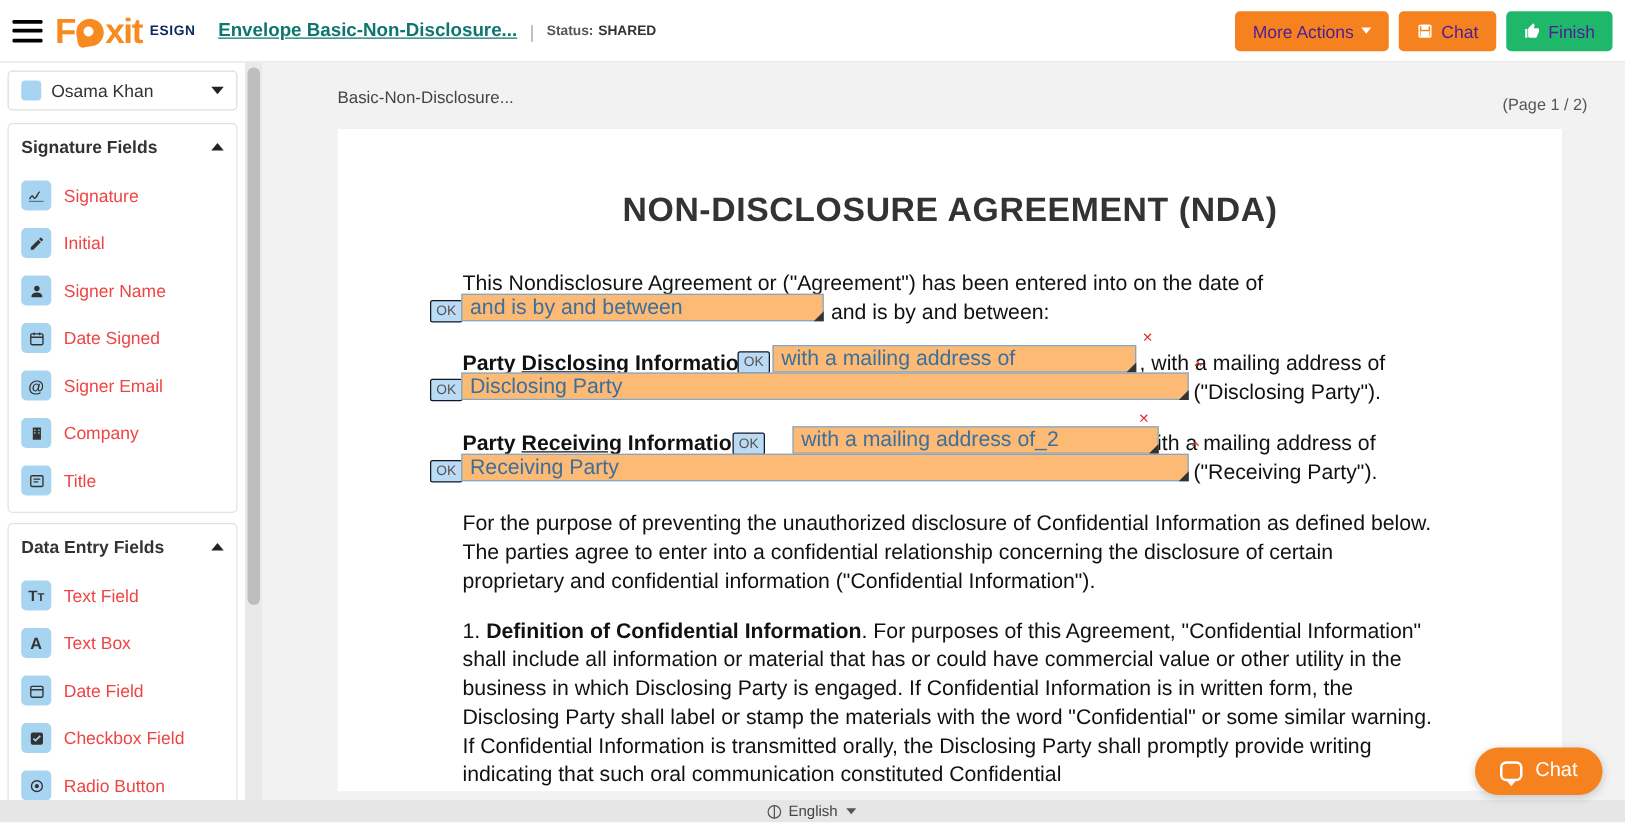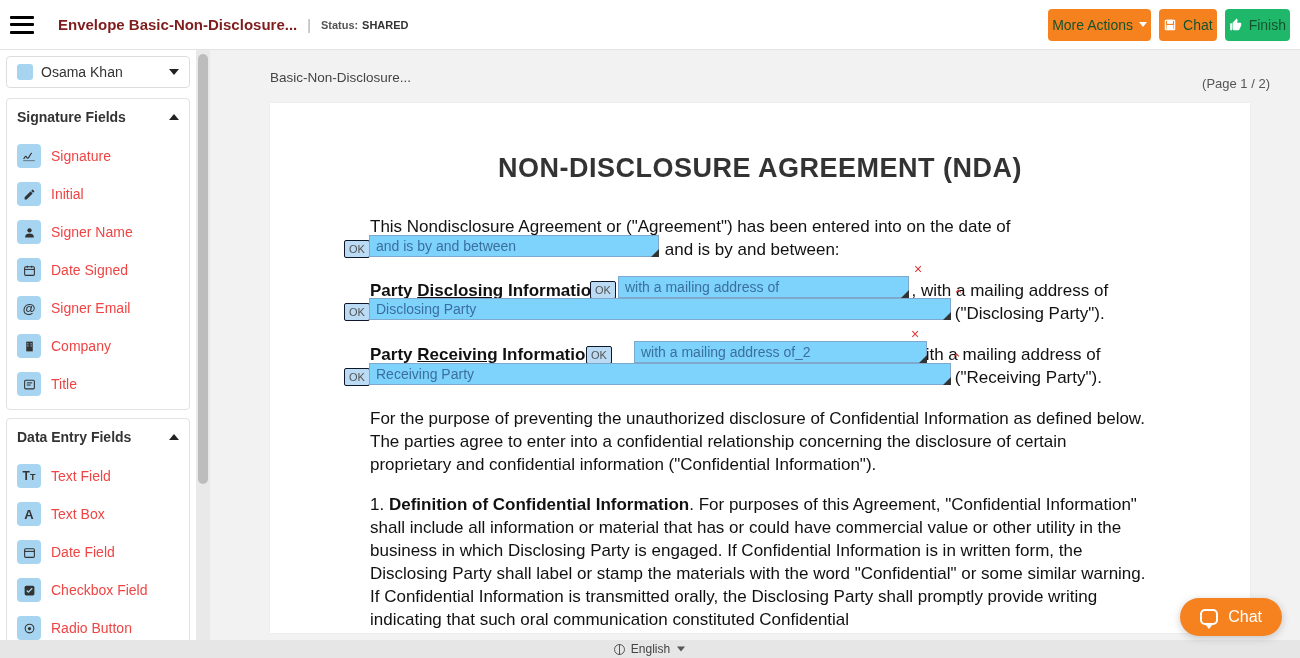--- a/index.html
+++ b/index.html
@@ -7,26 +7,26 @@
 
   
   .header { height: 50px; display: flex; align-items: center; padding: 0 10px; border-bottom: 1px solid #e3e3e3; background:#fff;}
   .hamburger { width: 24px; height: 18px; cursor: pointer; display:flex; flex-direction:column; justify-content:space-between; margin-right:6px;}
   .hamburger div { height: 3px; background: #000; border-radius:1px;}
   .logo { display:flex; align-items:center; margin-left:4px;}
   .logo-text { font-size: 28px; font-weight: 700; color: #f78b1f; letter-spacing:-1px;}
   .logo-text .o { display:inline-block; width:22px; height:22px; background:#f78b1f; border-radius:11px 11px 11px 4px; transform:rotate(-10deg); position:relative; top:3px; margin:0 1px;}
   .logo-text .o::after{content:""; position:absolute; width:8px; height:8px; background:#fff; border-radius:50%; top:6px; left:6px;}
   .esign { font-size: 11px; font-weight: 800; color: #0b2a63; margin-left: 6px; letter-spacing:0.5px;}
-  .envelope-title { margin-left: 18px; font-size: 15px; font-weight: 600; color:#7f1d1d;}
+  .envelope-title { margin-left: 18px; font-size: 15px; font-weight: 600; color:#0f766e;text-decoration:underline;}
   .divider-v { margin: 0 10px; color: #aaa; }
   .status-label { font-size: 11px; font-weight:600; color:#555;}
   .status-val { font-size:11px; font-weight:700; color:#333;}
   .header-spacer { flex:1; }
-  .btn { border:none; padding: 8px 4px; border-radius:4px; font-size:14px; font-weight:500; cursor:pointer; color:#14532d; display:inline-flex; align-items:center; gap:6px;}
+  .btn { border:none; padding: 8px 14px; border-radius:4px; font-size:14px; font-weight:500; cursor:pointer; color:#4c1d95; display:inline-flex; align-items:center; gap:6px;}
   .btn-orange { background:#f5821f;}
   .btn-green { background:#1fb86a;}
   .btn + .btn { margin-left:8px;}
   .caret-down { width:0;height:0;border-left:4px solid transparent;border-right:4px solid transparent;border-top:5px solid #fff; display:inline-block;}
 
   
   .body-wrap { height: 590px; display:flex; background:#f2f2f2;}
   .sidebar { width: 196px; background:#fff; padding:6px; overflow-y:auto;}
   .signer-pill { border:1px solid #ddd; border-radius:4px; display:flex; align-items:center; padding:7px 10px; margin-bottom:10px; cursor:pointer;}
   .signer-swatch { width:16px; height:16px; background:#a7d5f1; border-radius:3px; margin-right:8px;}
@@ -50,21 +50,21 @@
   .canvas-area { flex:1; background:#f2f2f2; position:relative; overflow:hidden;}
   .canvas-head { display:flex; align-items:center; padding:14px 30px 6px 60px; font-size:13.5px; color:#444;}
   .canvas-head .page-ind { margin-left:auto; font-size:13px; color:#555;margin-top:12px;}
   .page { background:#fff; margin:6px 50px 0 60px; height:530px; position:relative; padding: 50px 100px 20px 100px; font-family: Arial, Helvetica, sans-serif; box-shadow: 0 0 2px rgba(0,0,0,0.05);}
   .doc-title { text-align:center; font-size:27px; font-weight:800; letter-spacing:0.5px; margin-bottom:32px;}
   .doc p { font-size:17px; line-height:1.35; color:#111; margin-bottom:18px;}
   .sect { font-weight:700;}
   .und { text-decoration: underline;}
 
   
-  .ovl { position:absolute; background:#7dd3fc; border:1px solid #7fa9cc; font-size:14px; color:#3b6f9e; display:flex; align-items:center; padding-left:6px;}
+  .ovl { position:absolute; background:#fdba74; border:1px solid #7fa9cc; font-size:17px; color:#3b6f9e; display:flex; align-items:center; padding-left:6px;}
   .ovl .corner { position:absolute; right:-1px; bottom:-1px; width:0;height:0; border-left:8px solid transparent; border-bottom:8px solid #333;}
   .badge-ok { position:absolute; background:#bbdaf3; font-size:11px; color:#555; padding:2px 4px; border:1px solid #0f172a; border-radius:2px;}
   .del-x { position:absolute; color:#d33; font-size:14px; cursor:pointer; font-weight:300;}
   .red-caret { position:absolute; color:#d33; font-size:13px; pointer-events:none;}
 
   
   .footer { position:absolute; bottom:0; left:0; right:0; height:18px; background:#e6e6e6; display:flex; align-items:center; justify-content:center; font-size:12px; color:#444;}
   .footer .globe { width:11px;height:11px;border:1px solid #555;border-radius:50%; margin-right:6px; position:relative;}
   .footer .globe::after{content:"";position:absolute;left:4px;top:-1px;width:1px;height:11px;background:#555;}
   .footer .chev { border-top-color:#555; margin-left:6px; transform:scale(0.8);}
@@ -78,20 +78,24 @@
 </style>
 </head>
 <body>
 
 <div class="header">
   <div class="hamburger">
       <div></div>
       <div></div>
       <div></div>
     </div>
+  <div class="logo">
+    <span class="logo-text">F<span class="o"></span>xit</span>
+    <span class="esign">ESIGN</span>
+  </div>
   <span class="envelope-title">Envelope Basic-Non-Disclosure...</span>
   <span class="divider-v">|</span>
   <span class="status-label">Status:</span>
   <span>&nbsp;</span>
   <span class="status-val">SHARED</span>
   <div class="header-spacer"></div>
   <button class="btn btn-orange">
     <span>More Actions</span>
     <span class="caret-down"></span>
   </button>

